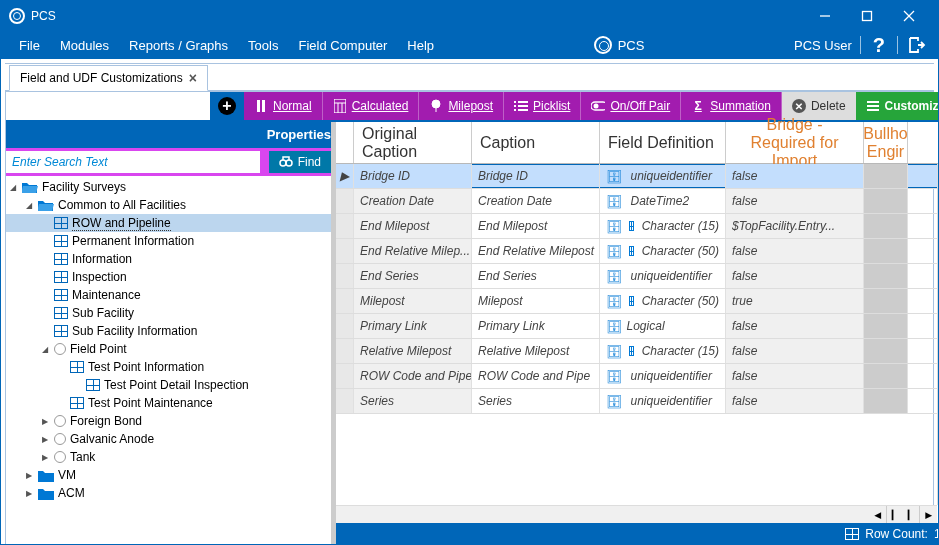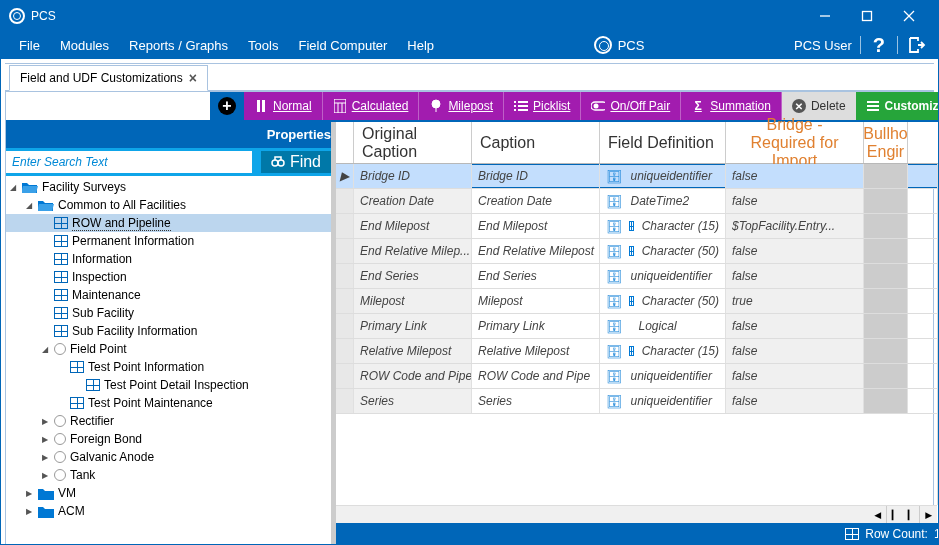--- a/index.html
+++ b/index.html
@@ -44,24 +44,24 @@
 .tool-delete { background:#ddd; color:#333; display:flex; align-items:center; gap:5px; padding:0 10px; font-size:12px; cursor:pointer;}
 .tool-delete .x { width:14px; height:14px; border-radius:50%; background:#555; color:#fff; display:flex; align-items:center; justify-content:center; font-size:10px; font-weight:bold;}
 .tool-customize { background:#26a53a; color:#fff; display:flex; align-items:center; gap:5px; padding:0 10px; font-size:12px; font-weight:600; cursor:pointer;}
 
 
 .split { flex:1; display:flex; min-height:0;}
 
 
 .leftpanel { width: 330px; border-right: 5px solid #ccc; display:flex; flex-direction:column; }
 .prop-header { background:#0066b8; color:#fff; text-align:right; font-size:13px; font-weight:600; height:26px; line-height:26px;}
-.search-row { display:flex; background:#0ea5e9; padding: 3px 0; gap:9px;}
+.search-row { display:flex; background:#d946ef; padding: 3px 0; gap:9px;}
 .search-input { flex:1; height:22px; border:none; padding:0 6px; font-size:12px; font-style:italic; color:#888;}
 .search-input::placeholder { color:#0089d6; font-style:italic; }
-.find-btn { background:#0078a8; color:#fff; border:none; padding: 0 10px; font-size:16px; display:flex; align-items:center; gap:5px; cursor:pointer;}
+.find-btn { background:#0078a8; color:#fff; border:none; padding: 0 10px; font-size:12px; display:flex; align-items:center; gap:5px; cursor:pointer;}
 
 .tree { flex:1; overflow-y:auto; overflow-x:hidden; background:#fff; font-size:12px; padding:2px 0;}
 .tree-row { display:flex; align-items:center; height:18px; padding: 0 4px; cursor:pointer; white-space:nowrap;}
 .tree-row .arrow { width:12px; display:inline-block; color:#666; font-size:9px;}
 .tree-row .arrow.exp::before { content: "◢"; font-size:8px; color:#555;}
 .tree-row .arrow.col::before { content: "▶"; font-size:8px; color:#555;}
 .tree-row .folder { width:16px; height:13px; margin-right:4px; display:inline-block; }
 .folder svg { display:block; }
 .tree-row .grid-ico { width:14px; height:12px; margin-right:4px; display:inline-flex; border:1.5px solid #0066b8; position:relative;}
 .tree-row .grid-ico::before { content:""; position:absolute; left:0; right:0; top:50%; border-top:1.5px solid #0066b8;}
@@ -323,25 +323,20 @@
               <span class="grid-ico"></span>
               <span class="label">Test Point Detail Inspection</span>
             </div>
         <div class="tree-row" style="padding-left:64px">
               <span class="grid-ico"></span>
               <span class="label">Test Point Maintenance</span>
             </div>
         <div class="tree-row" style="padding-left:36px">
               <span class="arrow col"></span>
               <span class="circ-ico"></span>
-              <span class="label">Rectifier</span>
-            </div>
-        <div class="tree-row" style="padding-left:36px">
-              <span class="arrow col"></span>
-              <span class="circ-ico"></span>
               <span class="label">Foreign Bond</span>
             </div>
         <div class="tree-row" style="padding-left:36px">
               <span class="arrow col"></span>
               <span class="circ-ico"></span>
               <span class="label">Galvanic Anode</span>
             </div>
         <div class="tree-row" style="padding-left:36px">
               <span class="arrow col"></span>
               <span class="circ-ico"></span>
@@ -446,21 +441,21 @@
               </div>
               <div class="gc gc4">true</div>
               <div class="gc gc5"></div>
             </div>
             <div class="grow">
               <div class="gc gc0"></div>
               <div class="gc gc1">Primary Link</div>
               <div class="gc gc2">Primary Link</div>
               <div class="gc gc3">
                 <span class="db-ico">🗄</span>
-                <span style="margin-left:12px">Logical</span>
+                <span style="margin-left:0">Logical</span>
               </div>
               <div class="gc gc4">false</div>
               <div class="gc gc5"></div>
             </div>
             <div class="grow">
               <div class="gc gc0"></div>
               <div class="gc gc1">Relative Milepost</div>
               <div class="gc gc2">Relative Milepost</div>
               <div class="gc gc3">
                 <span class="db-ico">🗄</span>

